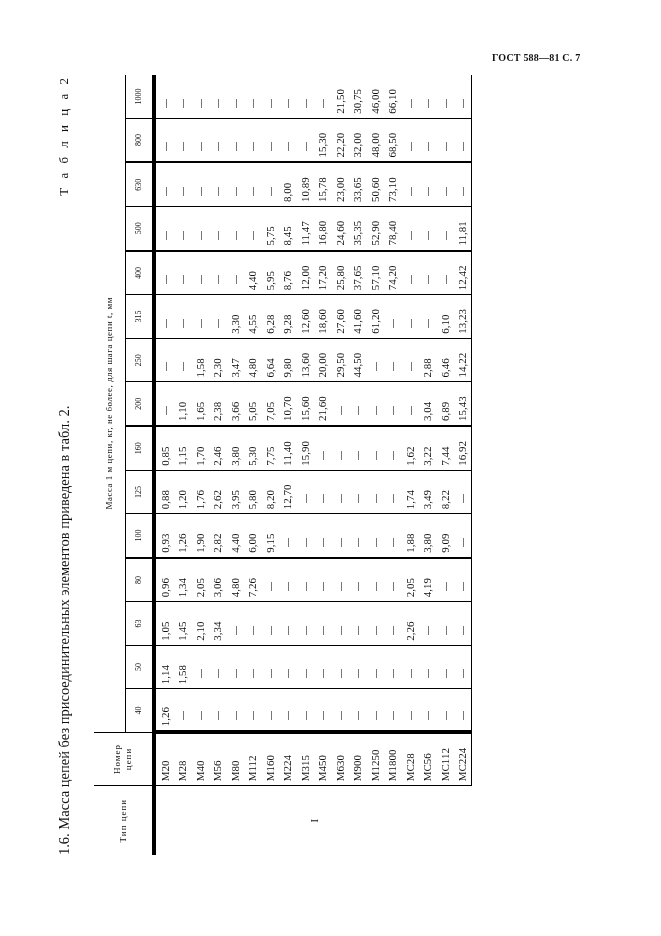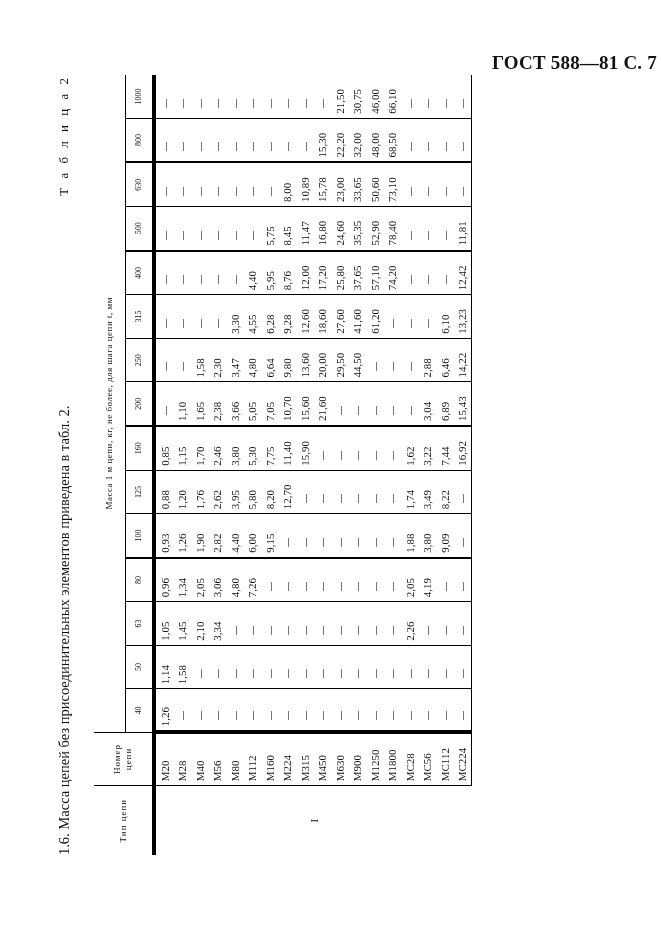--- a/index.html
+++ b/index.html
@@ -1,17 +1,17 @@
 <!DOCTYPE html>
 <html><head>
 <meta charset="utf-8">
 <style>
   html, body { margin:0; padding:0; background:#fff; }
   body { width:661px; height:936px; position:relative; overflow:hidden; font-family:"Liberation Serif", serif; color:#111; }
-  .page-header { position:absolute; top:52px; left:492px; font-weight:bold; font-size:19px; letter-spacing:0.2px; }
+  .page-header { position:absolute; top:52px; left:492px; font-weight:bold; font-size:10px; letter-spacing:0.2px; }
   
   .rot {
     position:absolute;
     width:780px; height:560px;
     left:50px; top:855px;
     transform-origin: 0 0;
     transform: rotate(-90deg);
   }
   .caption { position:absolute; top:6px; left:0; font-size:14.5px; white-space:nowrap; }
   .tab-label { position:absolute; top:6px; right:0; font-size:13px; letter-spacing:3px; white-space:nowrap; }

